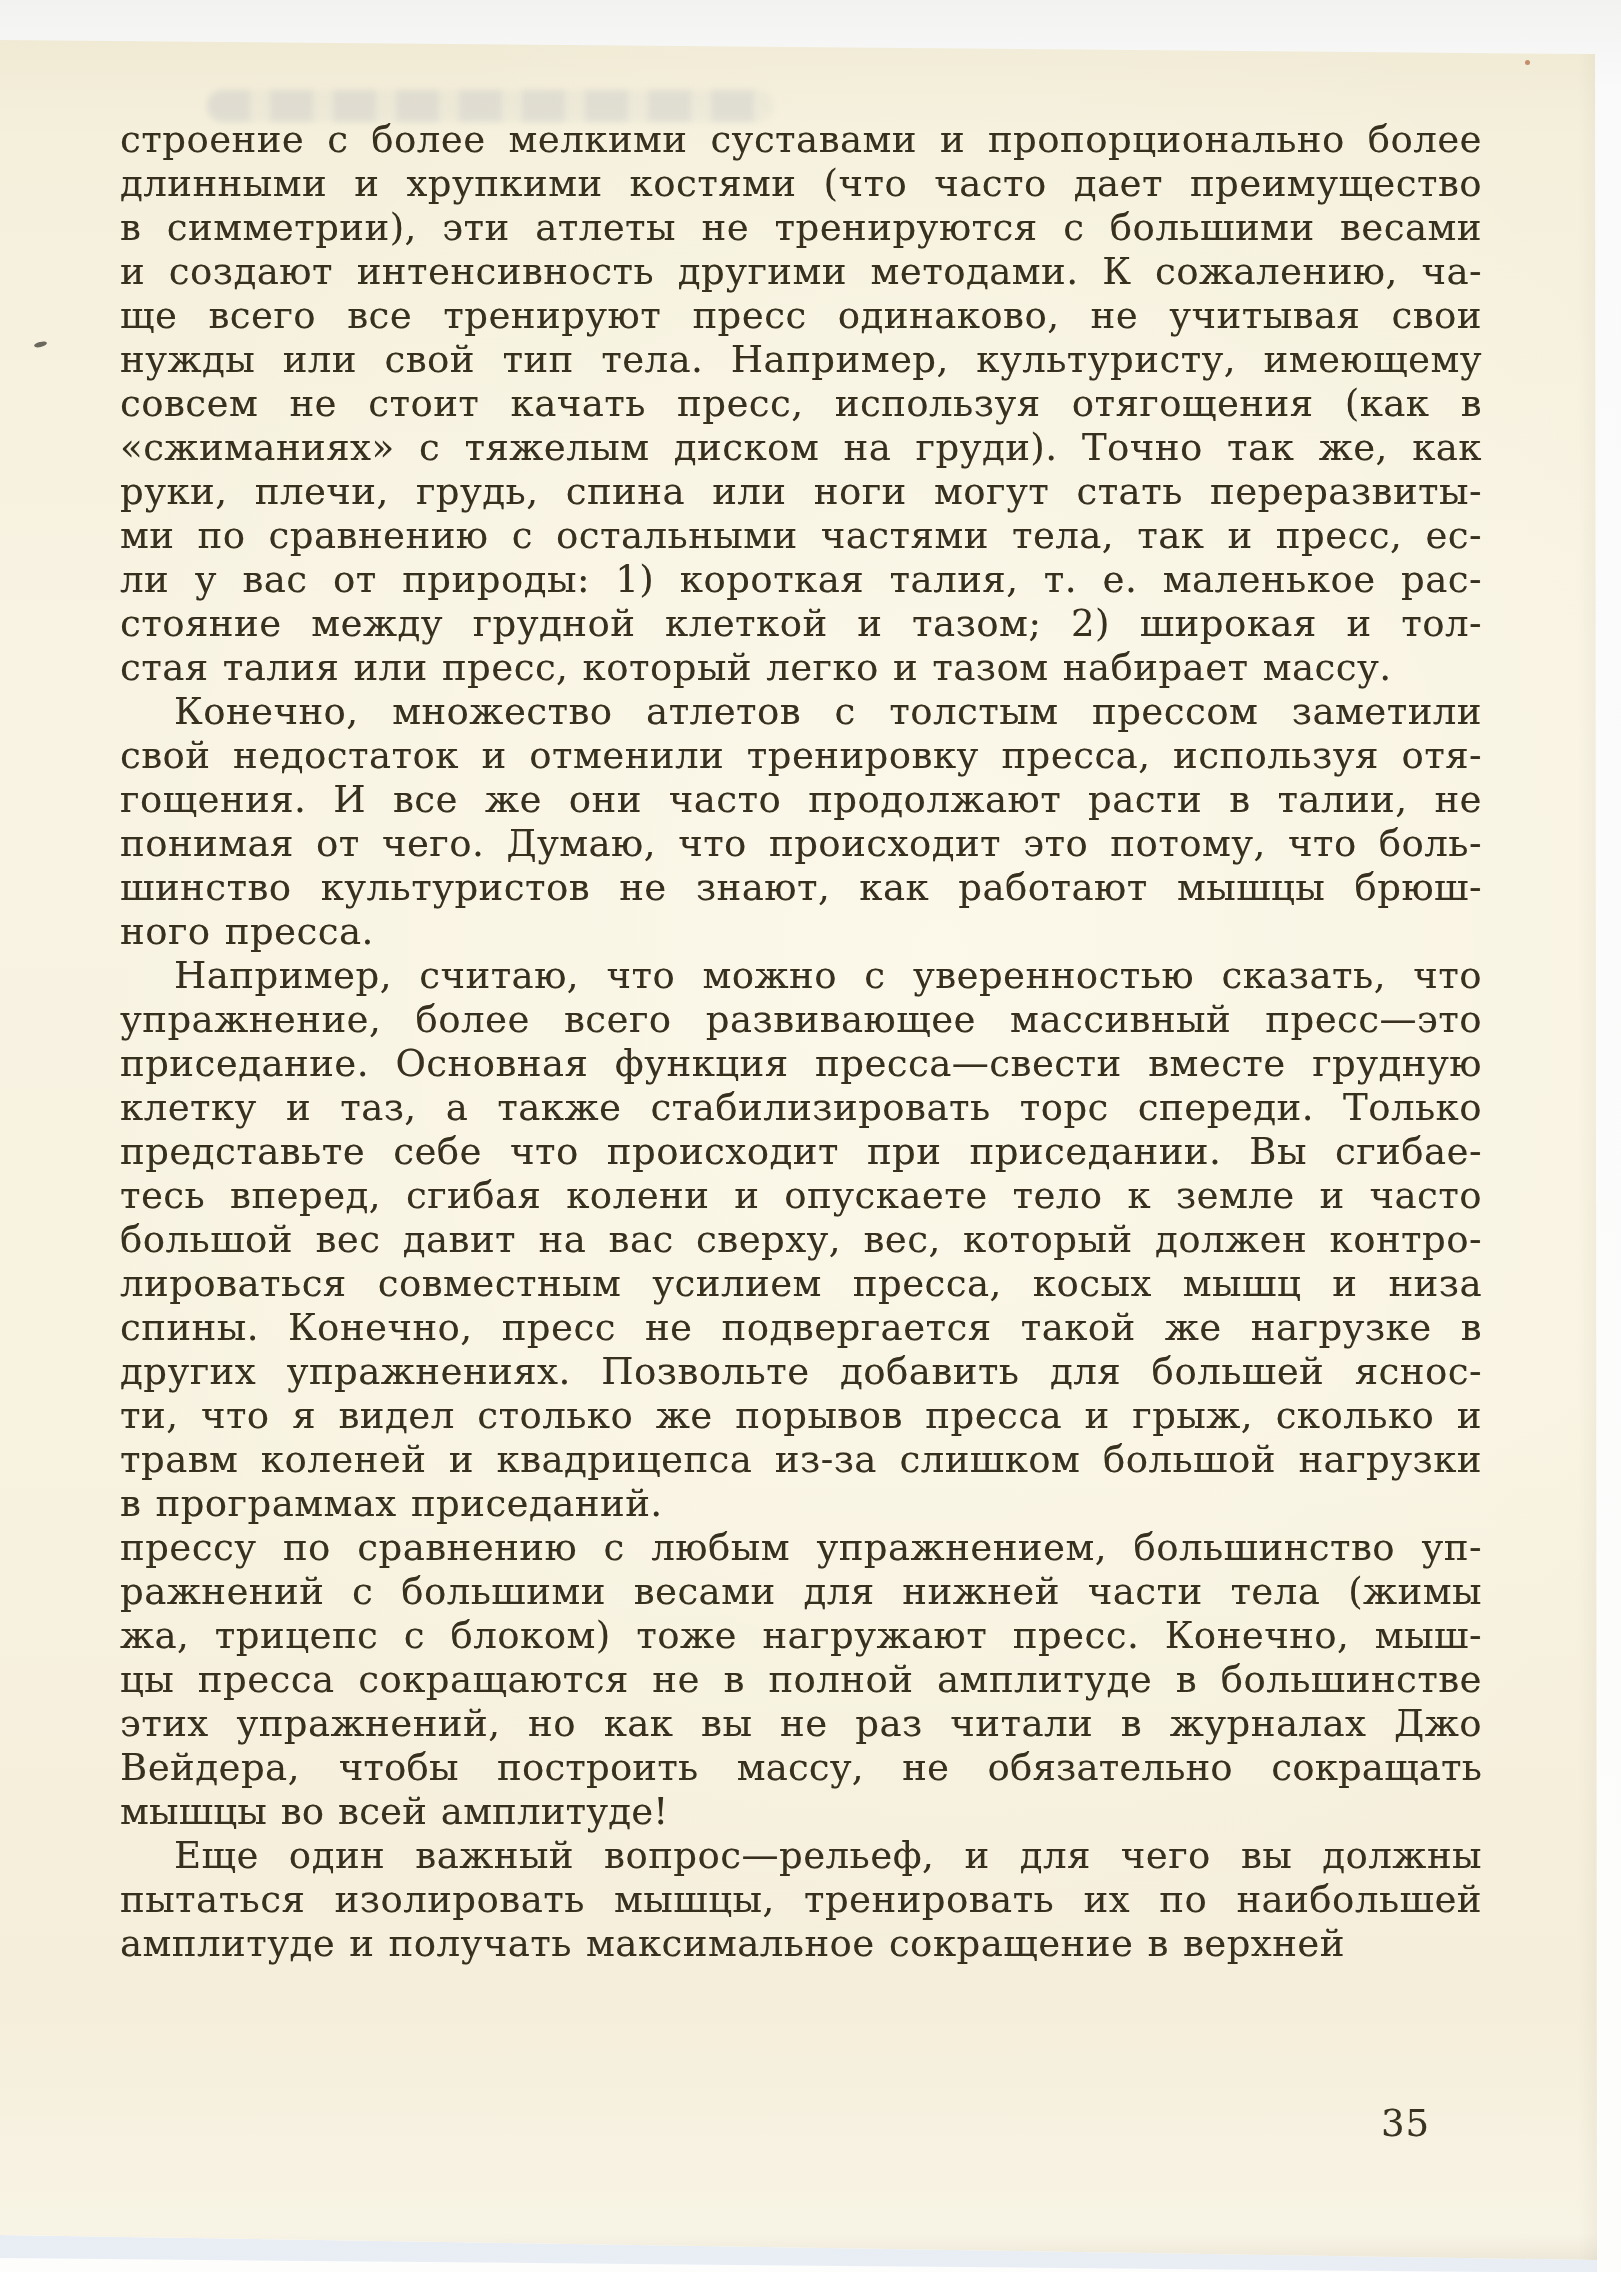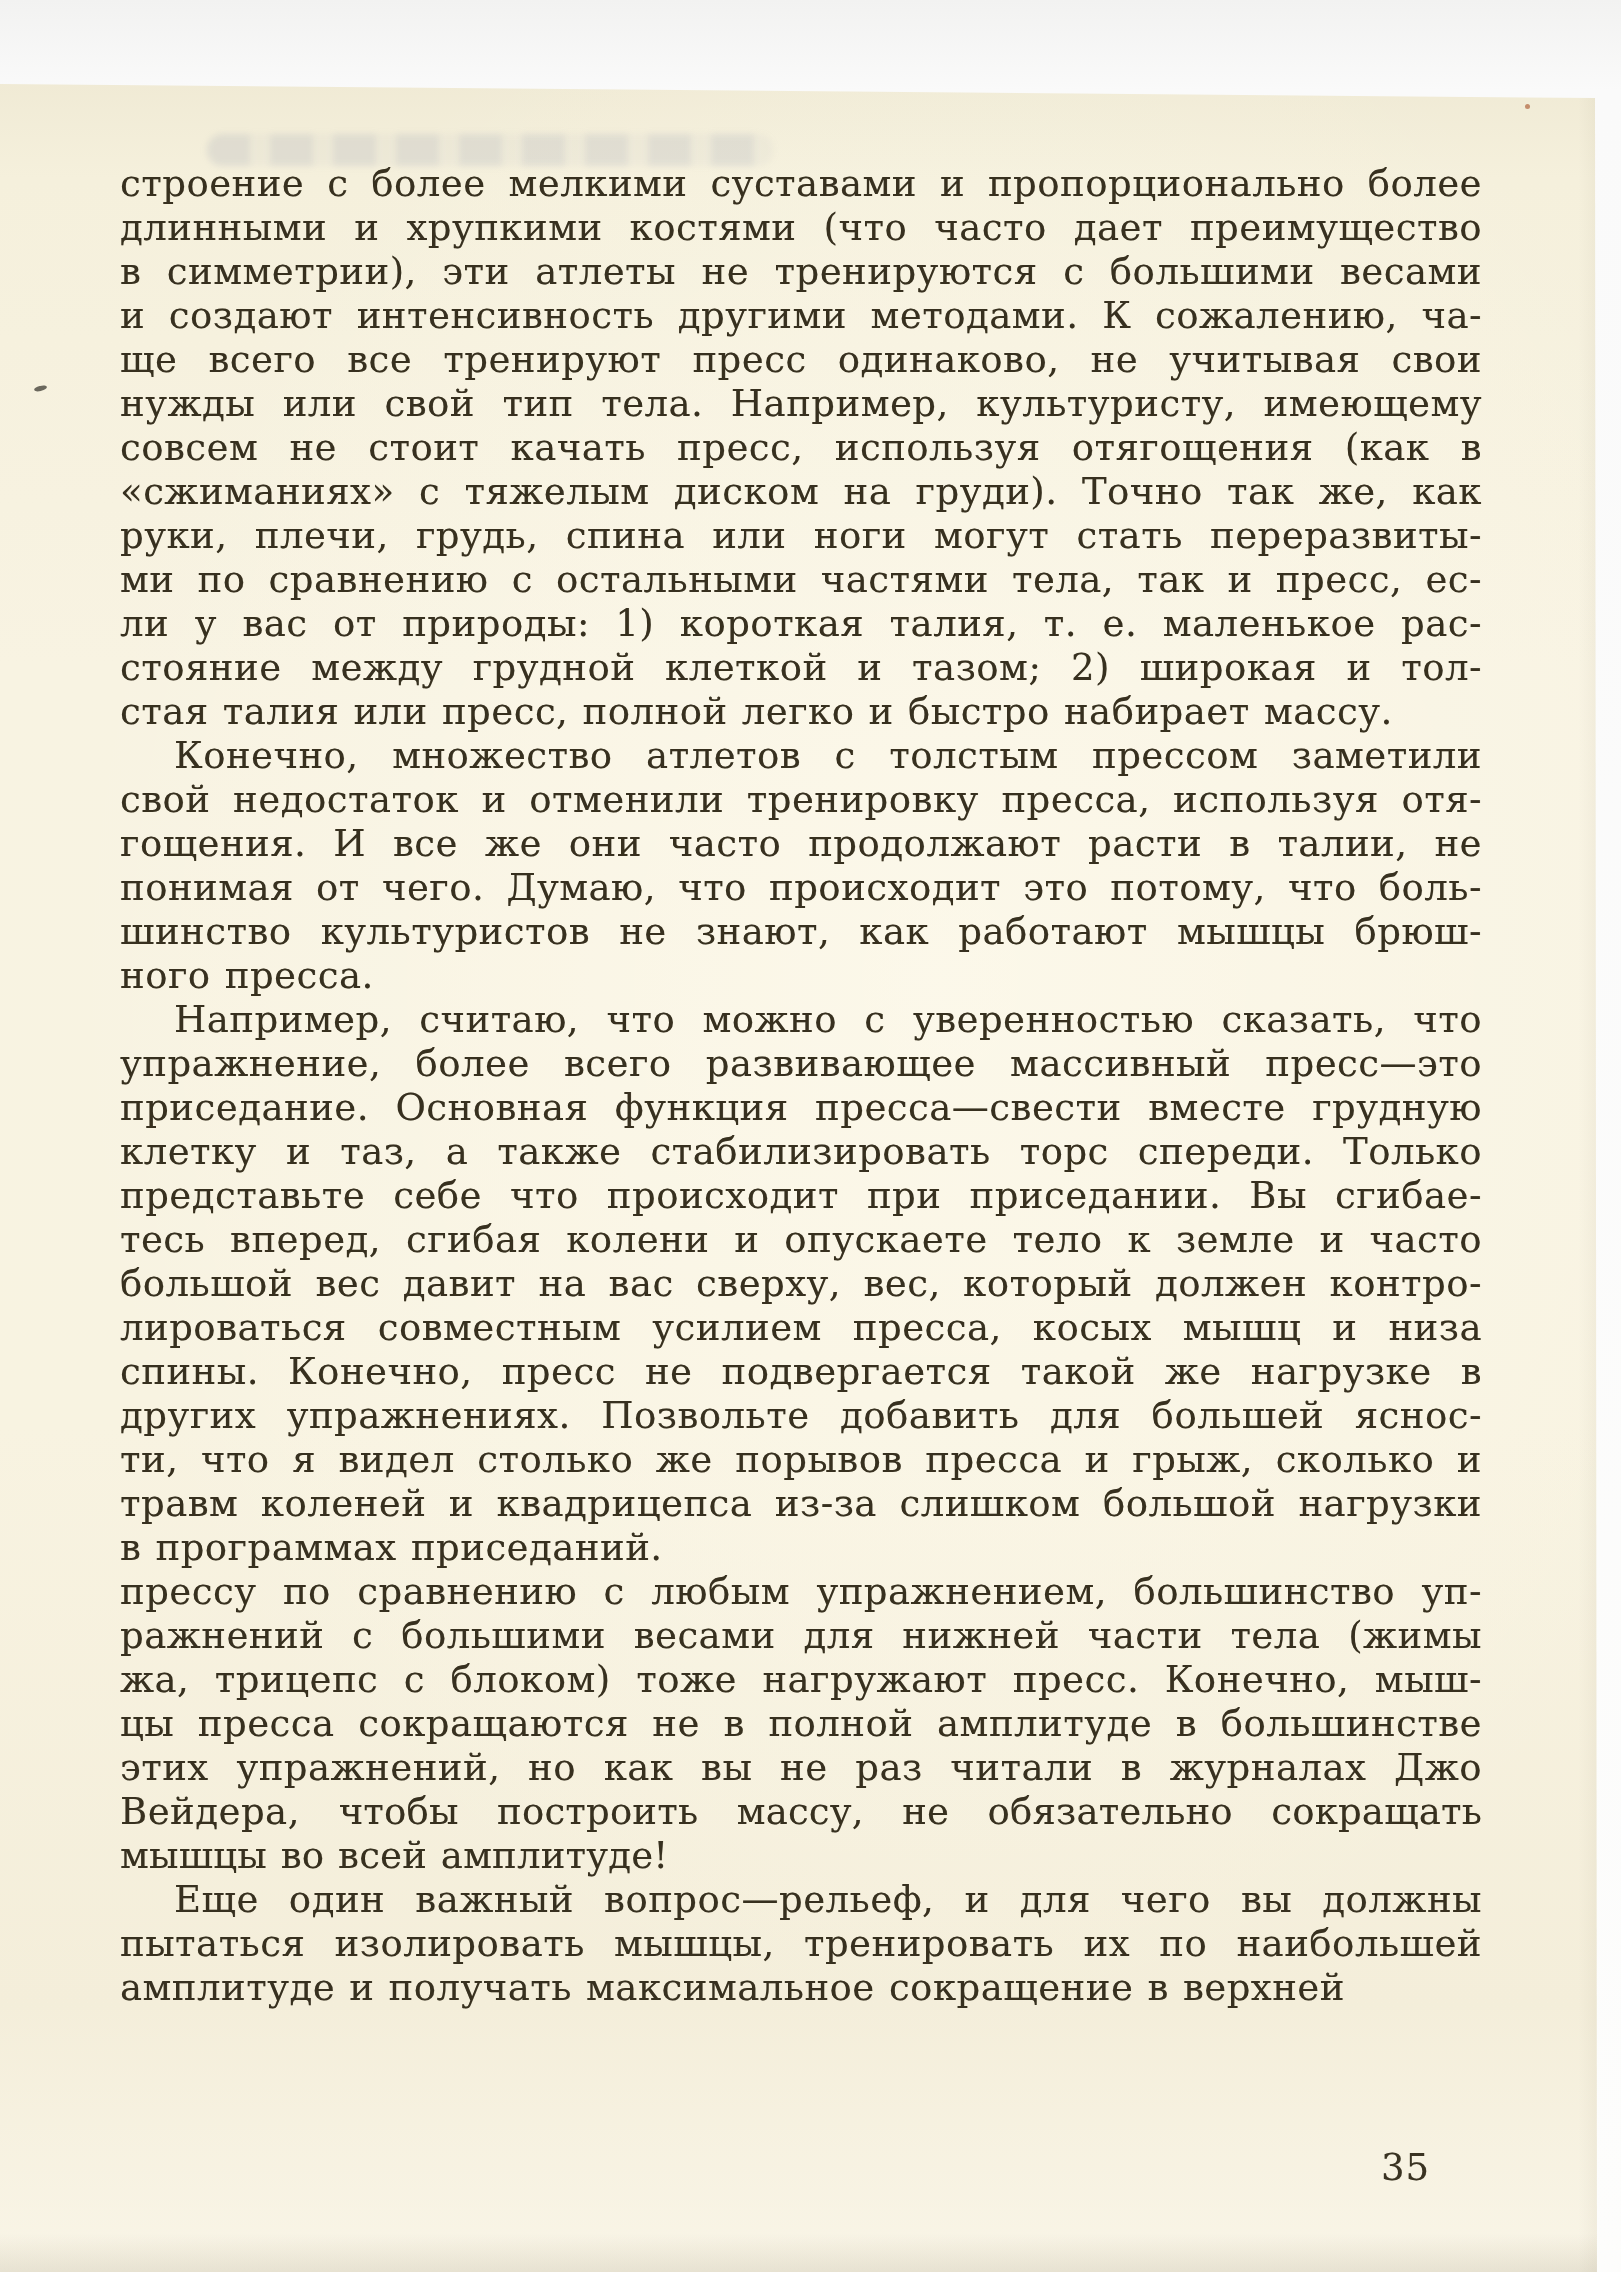--- a/index.html
+++ b/index.html
@@ -2,21 +2,21 @@
 <html style="font-size:7.7px"><head>
 <meta charset="utf-8">
 <style>
   html, body {
     margin: 0; padding: 0;
     width: 1621px; height: 2273px;
     overflow: hidden;
     background: linear-gradient(180deg, #f2f2f1 0%, #fafafa 4%, #fdfdfc 100%);
     font-family: "DejaVu Serif", "Liberation Serif", serif;
   }
-  .scan { position: absolute; inset: 0; margin-top: 44px; }
+  .scan { position: absolute; inset: 0; }
 
   
   .edge-band {
     position: absolute; inset: 0;
     background: linear-gradient(180deg, #c3cfdf 0%, #d6dfeb 55%, #e9eef5 100%);
     clip-path: polygon(0 2235px, 1597px 2260px, 1597px 2273px, 0 2258px);
   }
 
   
   .page {
@@ -80,21 +80,21 @@
         <div class="line"><span>в симметрии), эти атлеты не тренируются с большими весами</span></div>
         <div class="line"><span>и создают интенсивность другими методами. К сожалению, ча-</span></div>
         <div class="line"><span>ще всего все тренируют пресс одинаково, не учитывая свои</span></div>
         <div class="line"><span>нужды или свой тип тела. Например, культуристу, имеющему</span></div>
         <div class="line"><span>совсем не стоит качать пресс, используя отягощения (как в</span></div>
         <div class="line"><span>«сжиманиях» с тяжелым диском на груди). Точно так же, как</span></div>
         <div class="line"><span>руки, плечи, грудь, спина или ноги могут стать переразвиты-</span></div>
         <div class="line"><span>ми по сравнению с остальными частями тела, так и пресс, ес-</span></div>
         <div class="line"><span>ли у вас от природы: 1) короткая талия, т. е. маленькое рас-</span></div>
         <div class="line"><span>стояние между грудной клеткой и тазом; 2) широкая и тол-</span></div>
-        <div class="line end"><span>стая талия или пресс, полной легко и быстро набирает массу.</span></div>
+        <div class="line end"><span>стая талия или пресс, который легко и тазом набирает массу.</span></div>
         <div class="line indent"><span>Конечно, множество атлетов с толстым прессом заметили</span></div>
         <div class="line"><span>свой недостаток и отменили тренировку пресса, используя отя-</span></div>
         <div class="line"><span>гощения. И все же они часто продолжают расти в талии, не</span></div>
         <div class="line"><span>понимая от чего. Думаю, что происходит это потому, что боль-</span></div>
         <div class="line"><span>шинство культуристов не знают, как работают мышцы брюш-</span></div>
         <div class="line end"><span>ного пресса.</span></div>
         <div class="line indent"><span>Например, считаю, что можно с уверенностью сказать, что</span></div>
         <div class="line"><span>упражнение, более всего развивающее массивный пресс—это</span></div>
         <div class="line"><span>приседание. Основная функция пресса—свести вместе грудную</span></div>
         <div class="line"><span>клетку и таз, а также стабилизировать торс спереди. Только</span></div>

